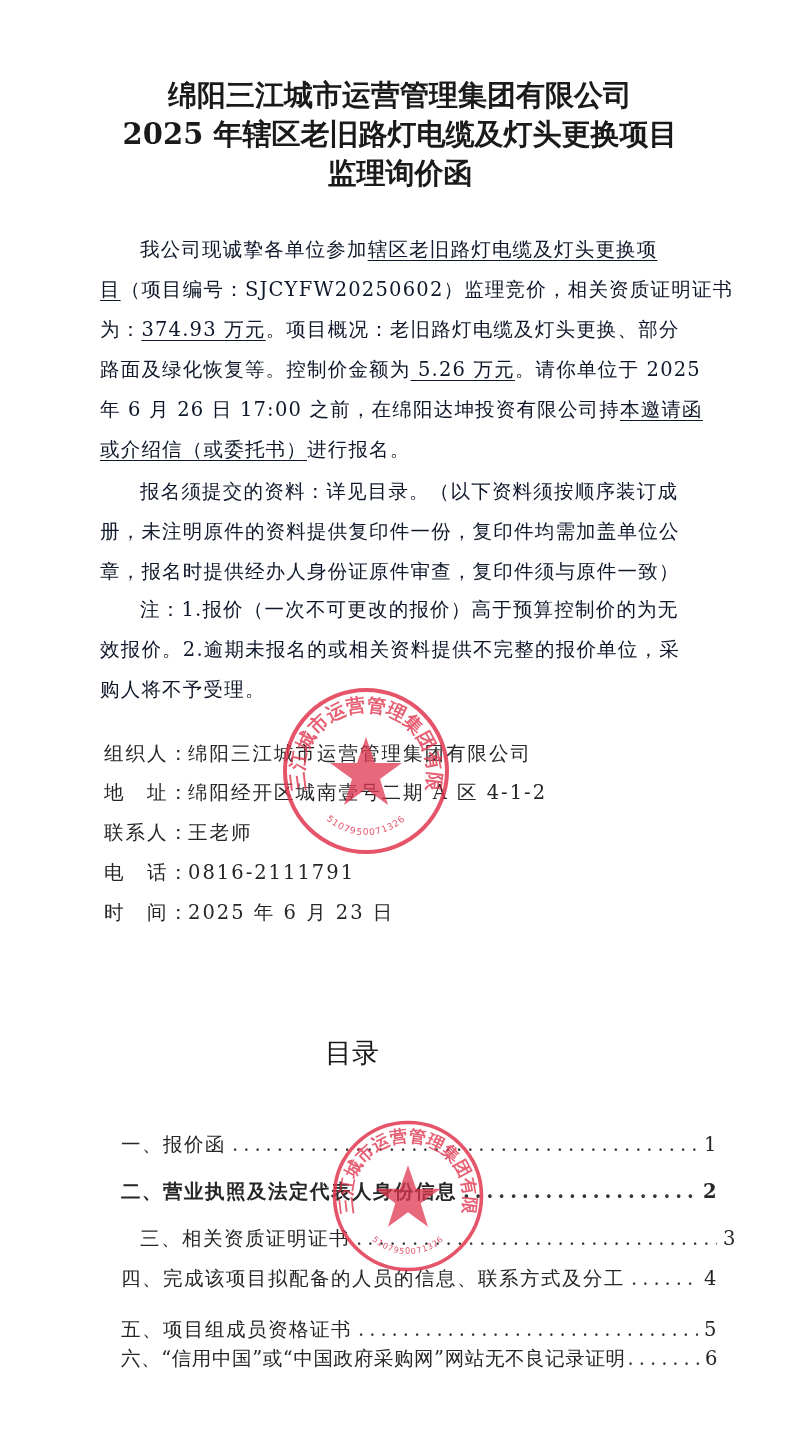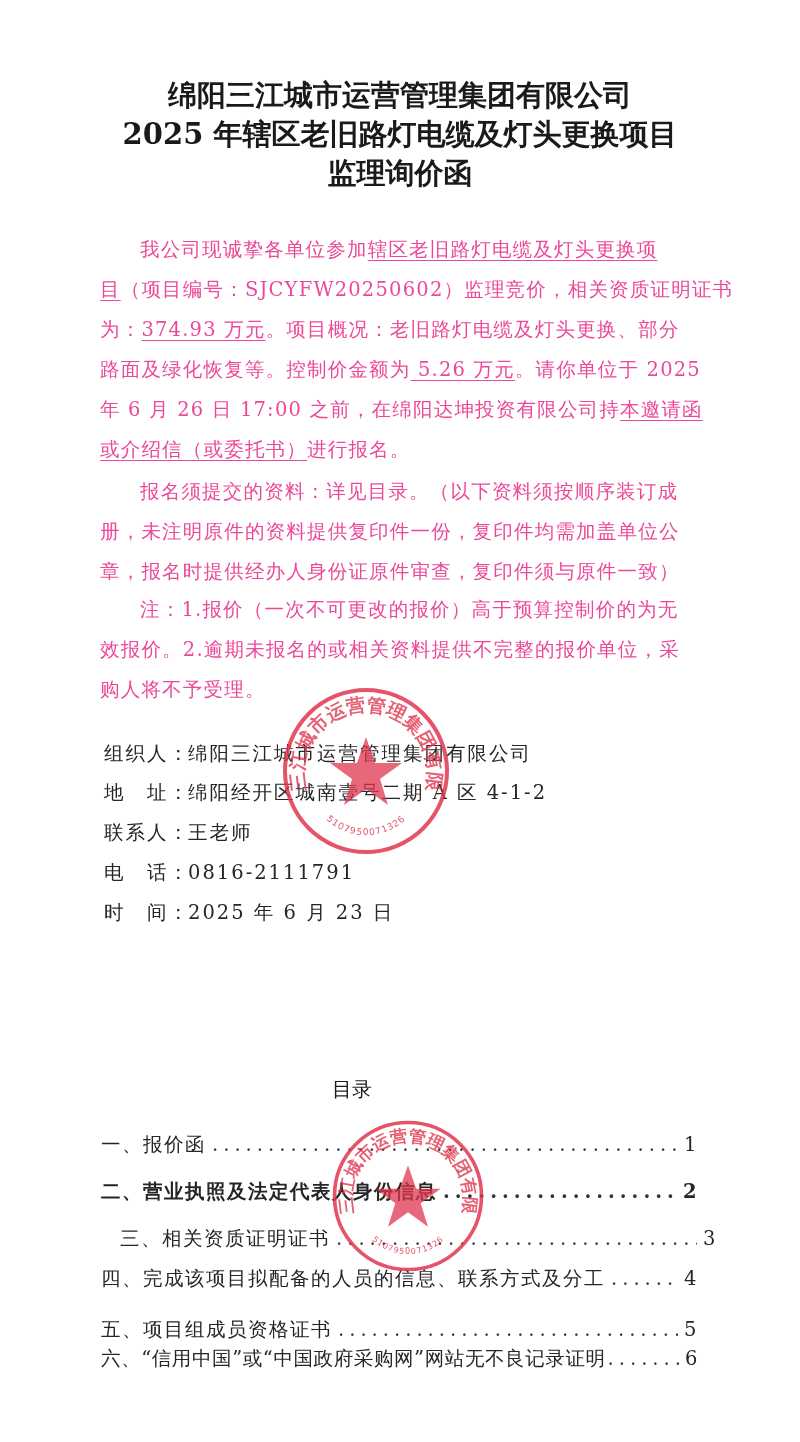--- a/index.html
+++ b/index.html
@@ -2,28 +2,28 @@
 <html><head>
 <meta charset="utf-8">
 <style>
   html, body { margin: 0; padding: 0; background: #ffffff; }
   body { width: 800px; height: 1442px; position: relative; overflow: hidden;
          font-family: "DejaVu Serif", "Liberation Serif", serif; color: #222; }
   .title { position: absolute; left: 0; width: 800px; text-align: center;
            font-family: "DejaVu Serif", serif; font-weight: bold; font-size: 29px;
            color: #1a1a1a; letter-spacing: 0px; line-height: 34px; }
   .body-line { position: absolute; left: 100px; width: 600px; font-size: 19.5px;
-               line-height: 24px; white-space: nowrap; letter-spacing: 1.2px; color: #ec4899; }
+               line-height: 24px; white-space: nowrap; letter-spacing: 1.2px; color: #0f172a; }
   .ul { text-decoration: underline; text-underline-offset: 4px; text-decoration-thickness: 1px; }
   .info-line { position: absolute; left: 104px; font-size: 19.5px; line-height: 24px;
                white-space: nowrap; letter-spacing: 2px; color: #262626; }
   .info-label { display: inline-block; width: 84px; }
-  .toc-title { position: absolute; left: 0; width: 704px; top: 1076px; text-align: center;
-               font-size: 20px; color: #1a1a1a; }
-  .toc-line { position: absolute; left: 101px; width: 597px; font-size: 19.5px; line-height: 24px;
+  .toc-title { position: absolute; left: 0; width: 704px; top: 1035px; text-align: center;
+               font-size: 27px; color: #1a1a1a; }
+  .toc-line { position: absolute; left: 121px; width: 597px; font-size: 19.5px; line-height: 24px;
               display: flex; align-items: baseline; white-space: nowrap; color: #262626; letter-spacing: 1.5px; }
   .toc-label { flex: 0 0 auto; }
   .toc-dots { flex: 1 1 auto; overflow: hidden; margin: 0 6px; color: #333;
               letter-spacing: 5px; }
   .toc-dots::before { content: "...................................................................................................."; }
   .toc-page { flex: 0 0 auto; }
   .stamp { position: absolute; width: 172px; height: 172px; pointer-events: none; }
 </style>
 </head>
 <body>

